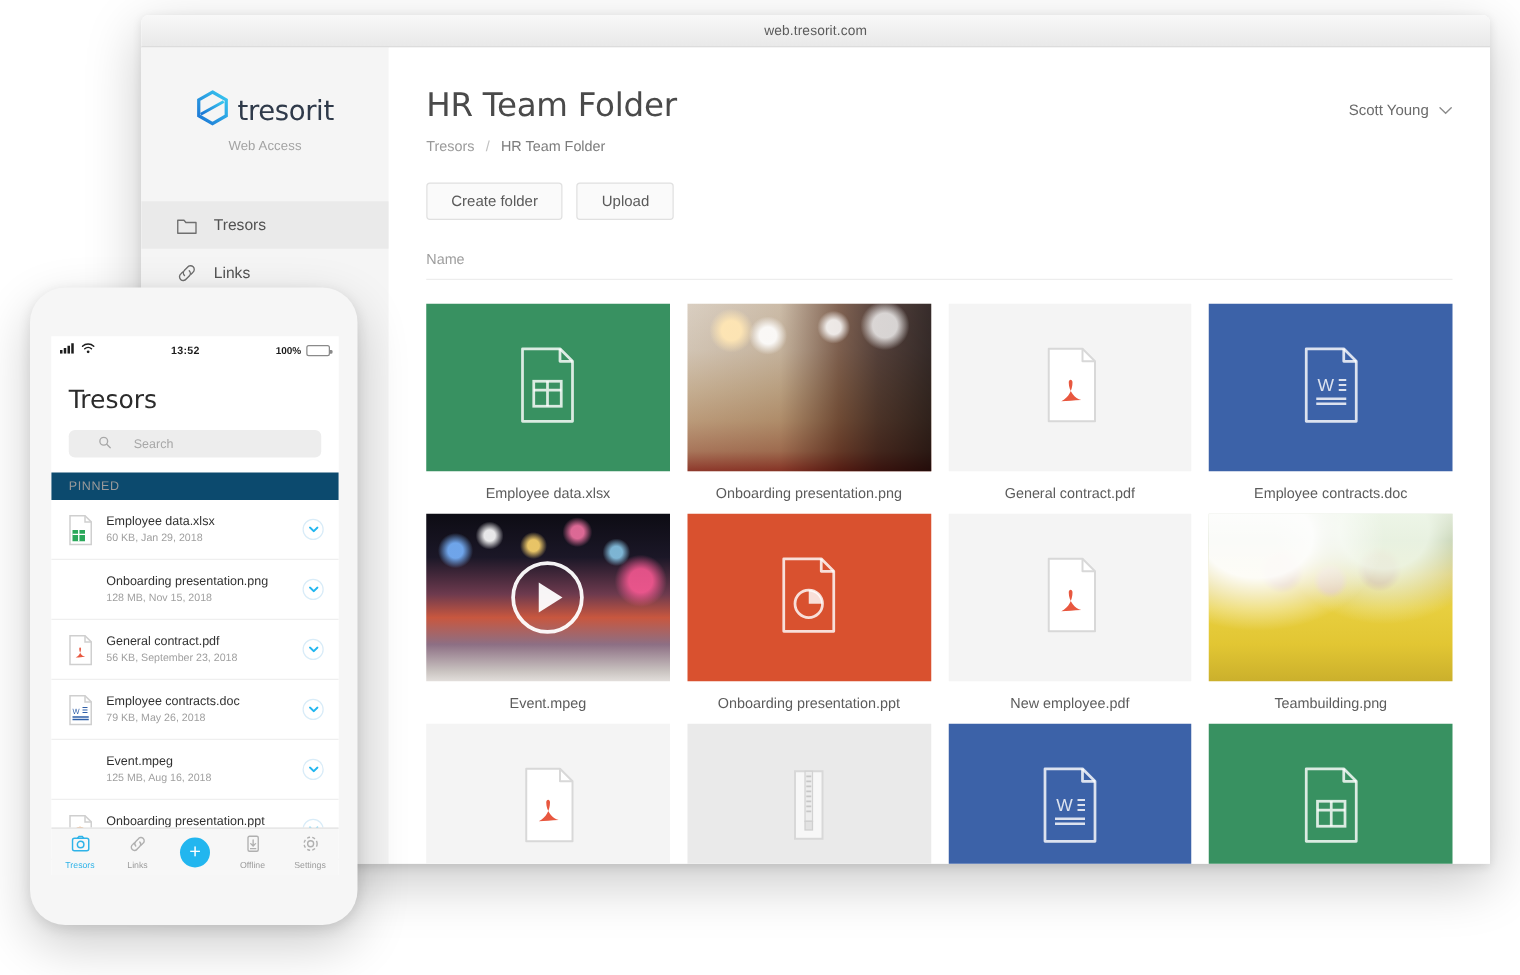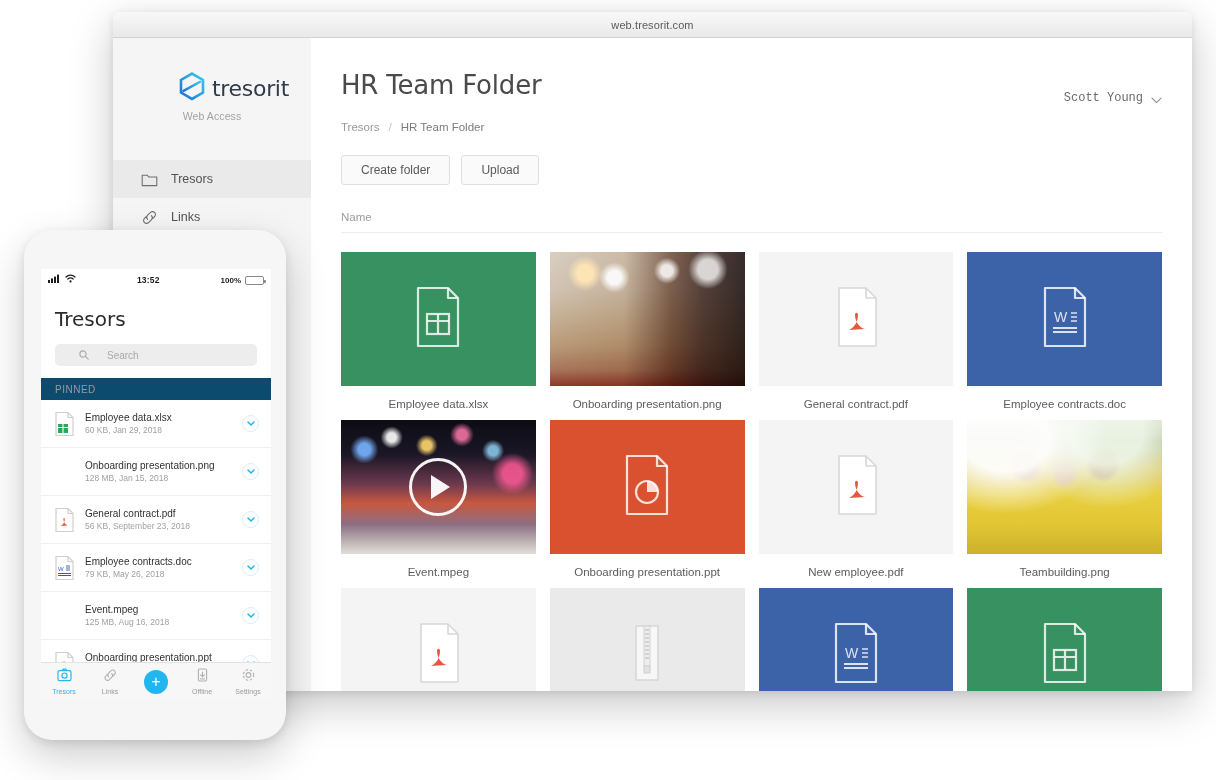--- a/index.html
+++ b/index.html
@@ -32,21 +32,21 @@
     font-size: 11px; color: #5b5b5b; letter-spacing: .1px;
   }
   #browser-body { display: flex; height: 653px; }
 
   
   #sidebar {
     width: 198px; background: #f5f5f5; flex: 0 0 198px;
     position: relative;
   }
   #brand { padding: 34px 0 0 0; text-align: center; }
-  #brand-row { display: flex; align-items: center; justify-content: center; gap: 7px; padding-left: 44px; }
+  #brand-row { display: flex; align-items: center; justify-content: flex-start; gap: 7px; padding-left: 44px; }
   #brand-word {
     font-size: 22px; color: #2f3a4a; letter-spacing: -0.3px;
     font-family: "DejaVu Sans", sans-serif; font-weight: 400;
   }
   #brand-sub {
     margin-top: 5px; font-size: 10.5px; color: #a2a2a2; letter-spacing: .1px;
   }
   #nav { margin-top: 38px; }
   .nav-item {
     display: flex; align-items: center; gap: 13px;
@@ -60,21 +60,21 @@
   #main { flex: 1; background: #ffffff; position: relative; padding: 0 30px; }
   #topbar {
     display: flex; align-items: flex-start; justify-content: space-between;
     padding-top: 32px;
   }
   #page-title {
     font-size: 26px; font-weight: 400; color: #4a4a4a; letter-spacing: -.2px;
     font-family: "DejaVu Sans", sans-serif;
   }
   #user-menu {
-    display: flex; gap: 8px; margin-top: 21px; cursor: pointer; font-family: Liberation Mono, monospace;
+    display: flex; align-items: center; gap: 8px; margin-top: 9px; cursor: pointer;
   }
   #user-name { font-size: 12px; color: #6b6b6b; }
   #breadcrumb { margin-top: 12px; display: flex; align-items: center; gap: 9px; }
   .crumb { font-size: 11.5px; color: #9a9a9a; cursor: pointer; }
   .crumb.current { color: #7c7c7c; }
   .crumb-sep { font-size: 11.5px; color: #c0c0c0; }
 
   #actions { margin-top: 22px; display: flex; gap: 11px; }
   .act-btn {
     height: 30px; padding: 0 19px;
@@ -514,21 +514,21 @@
             <span class="row-chev">
               <svg width="8" height="5" viewBox="0 0 8 5">
                 <path d="M1 1 L4 4 L7 1" fill="none" stroke="#22b6ef" stroke-width="1.5" stroke-linecap="round"></path>
               </svg>
             </span>
           </div>
           <div class="file-row">
             <span class="row-ico"><span class="thumb-mini mini-meeting"></span></span>
             <div class="row-text">
               <div class="row-name">Onboarding presentation.png</div>
-              <div class="row-meta">128 MB, Jan 15, 2018</div>
+              <div class="row-meta">128 MB, Nov 15, 2018</div>
             </div>
             <span class="row-chev">
               <svg width="8" height="5" viewBox="0 0 8 5">
                 <path d="M1 1 L4 4 L7 1" fill="none" stroke="#22b6ef" stroke-width="1.5" stroke-linecap="round"></path>
               </svg>
             </span>
           </div>
           <div class="file-row">
             <span class="row-ico"><svg width="23" height="26" viewBox="0 0 23 26">
       <path d="M3 1.5 h12 l5 5 v18 h-17 z" fill="#fff" stroke="#cfcfcf" stroke-width="1.2"></path>

